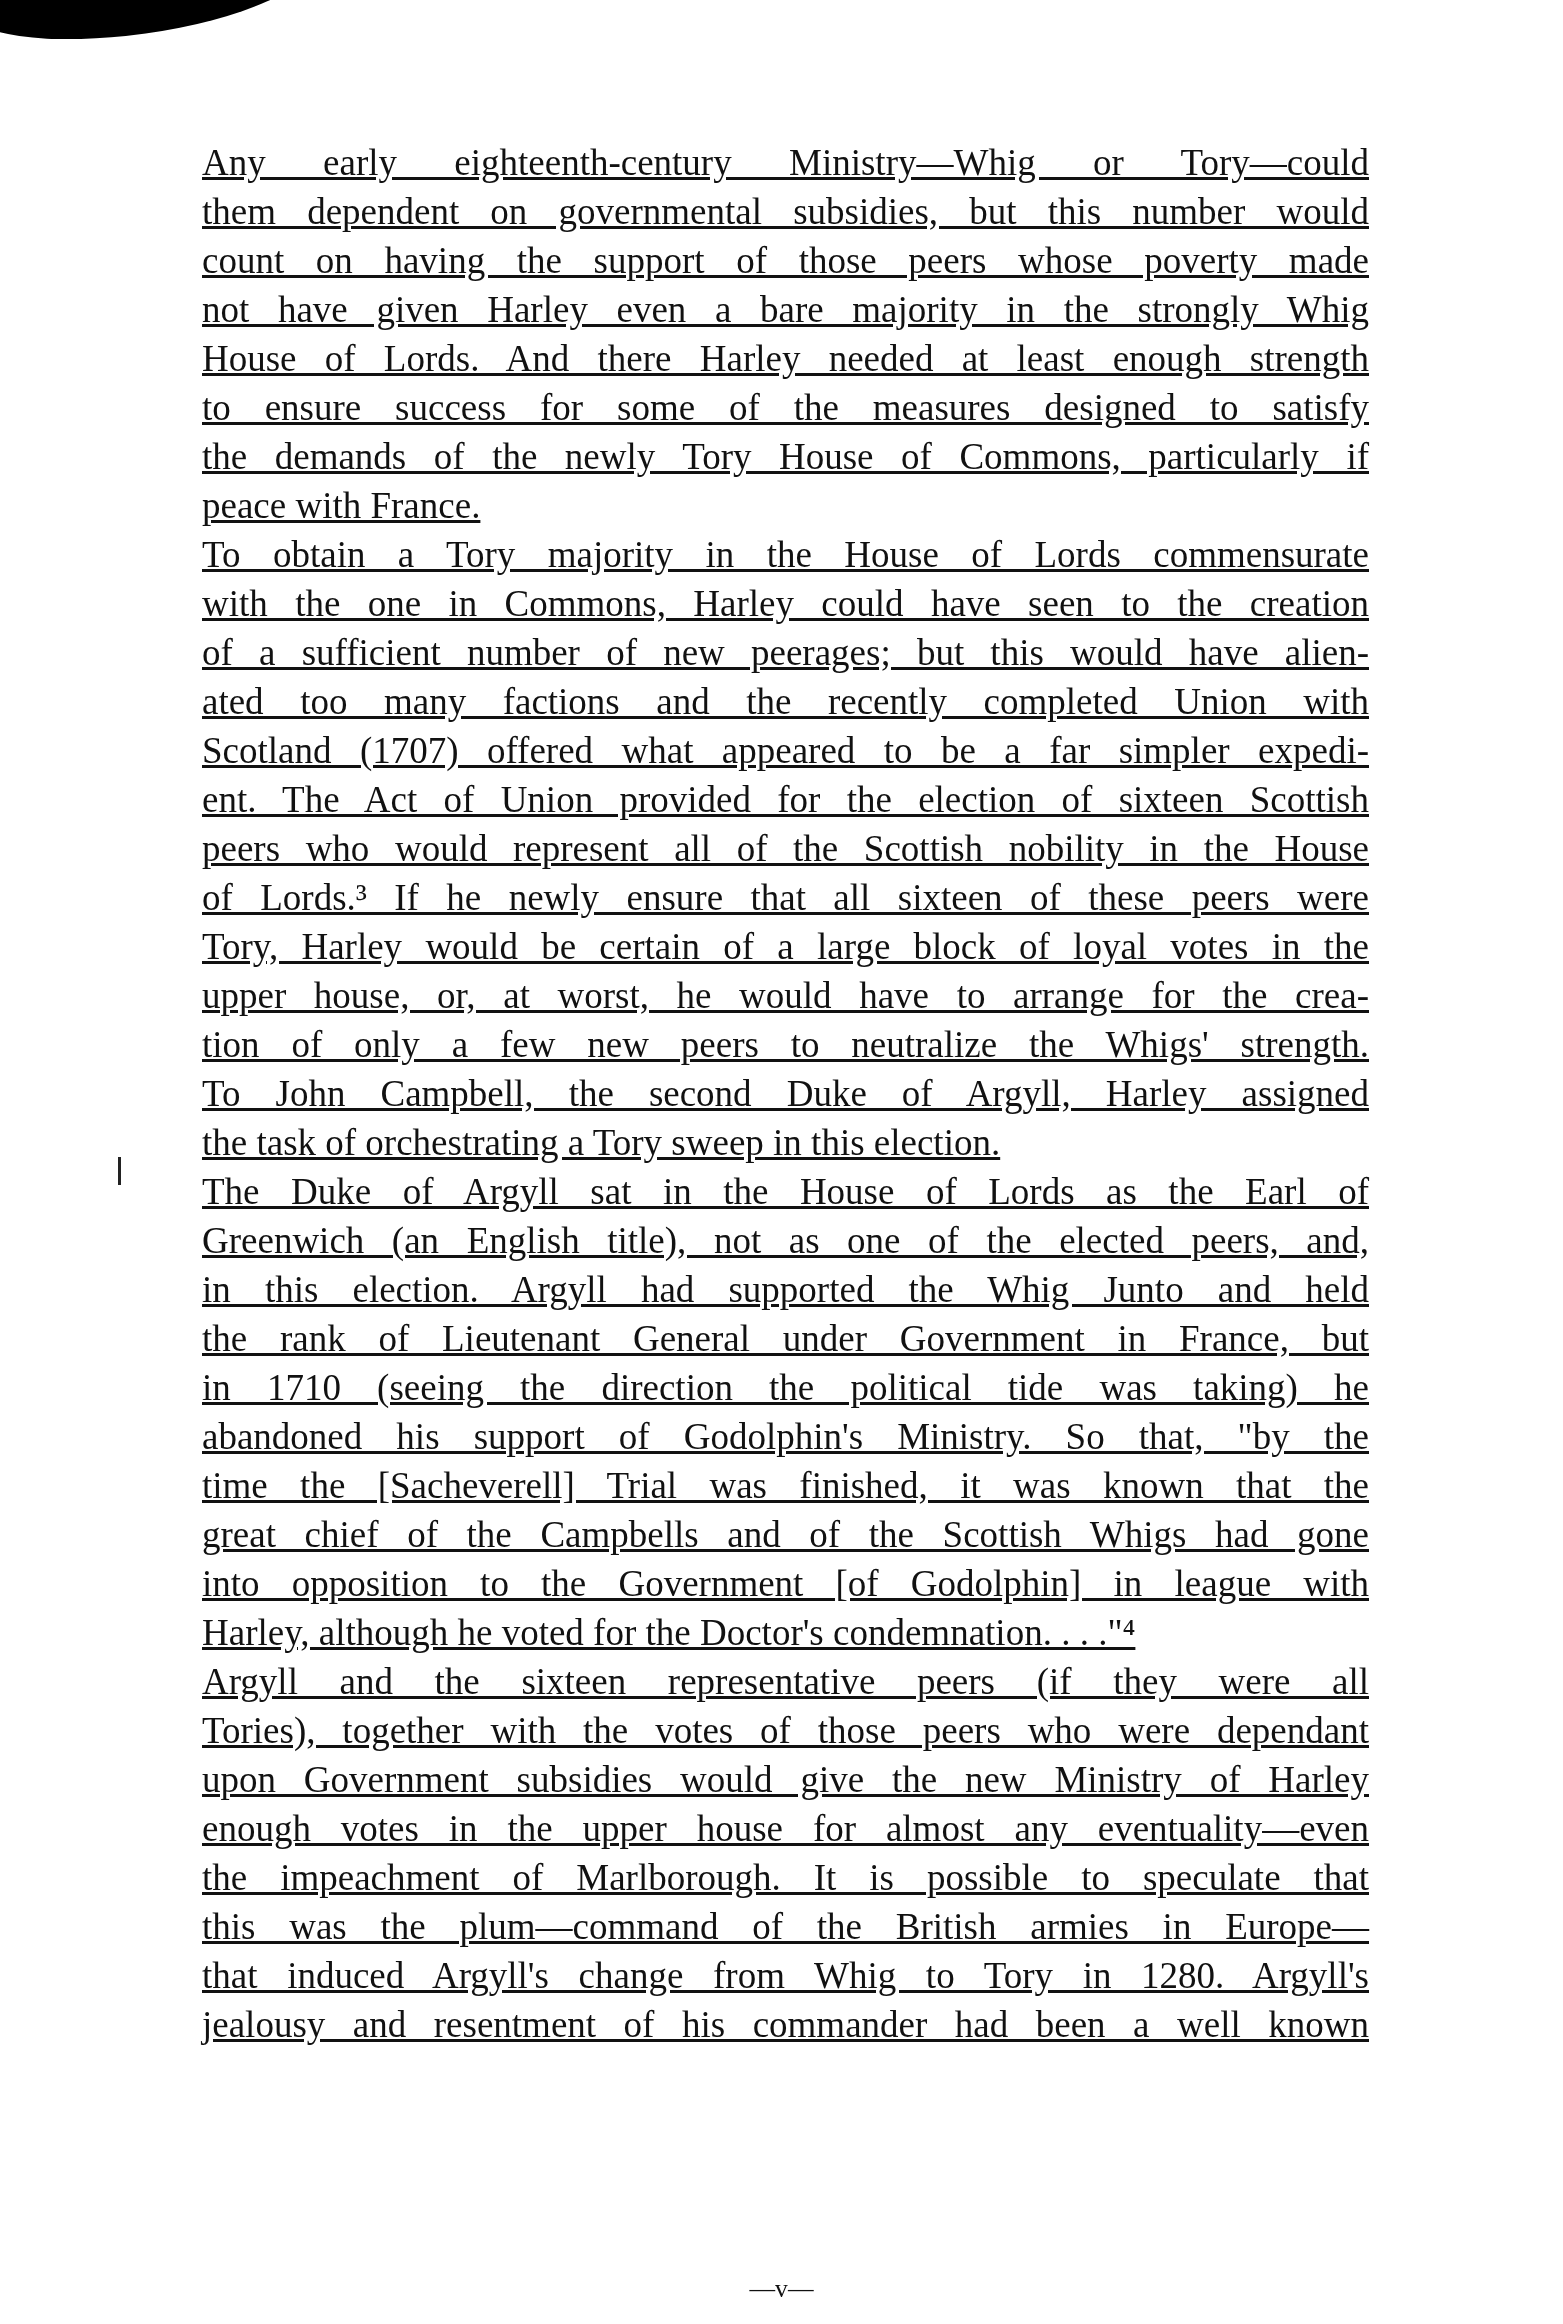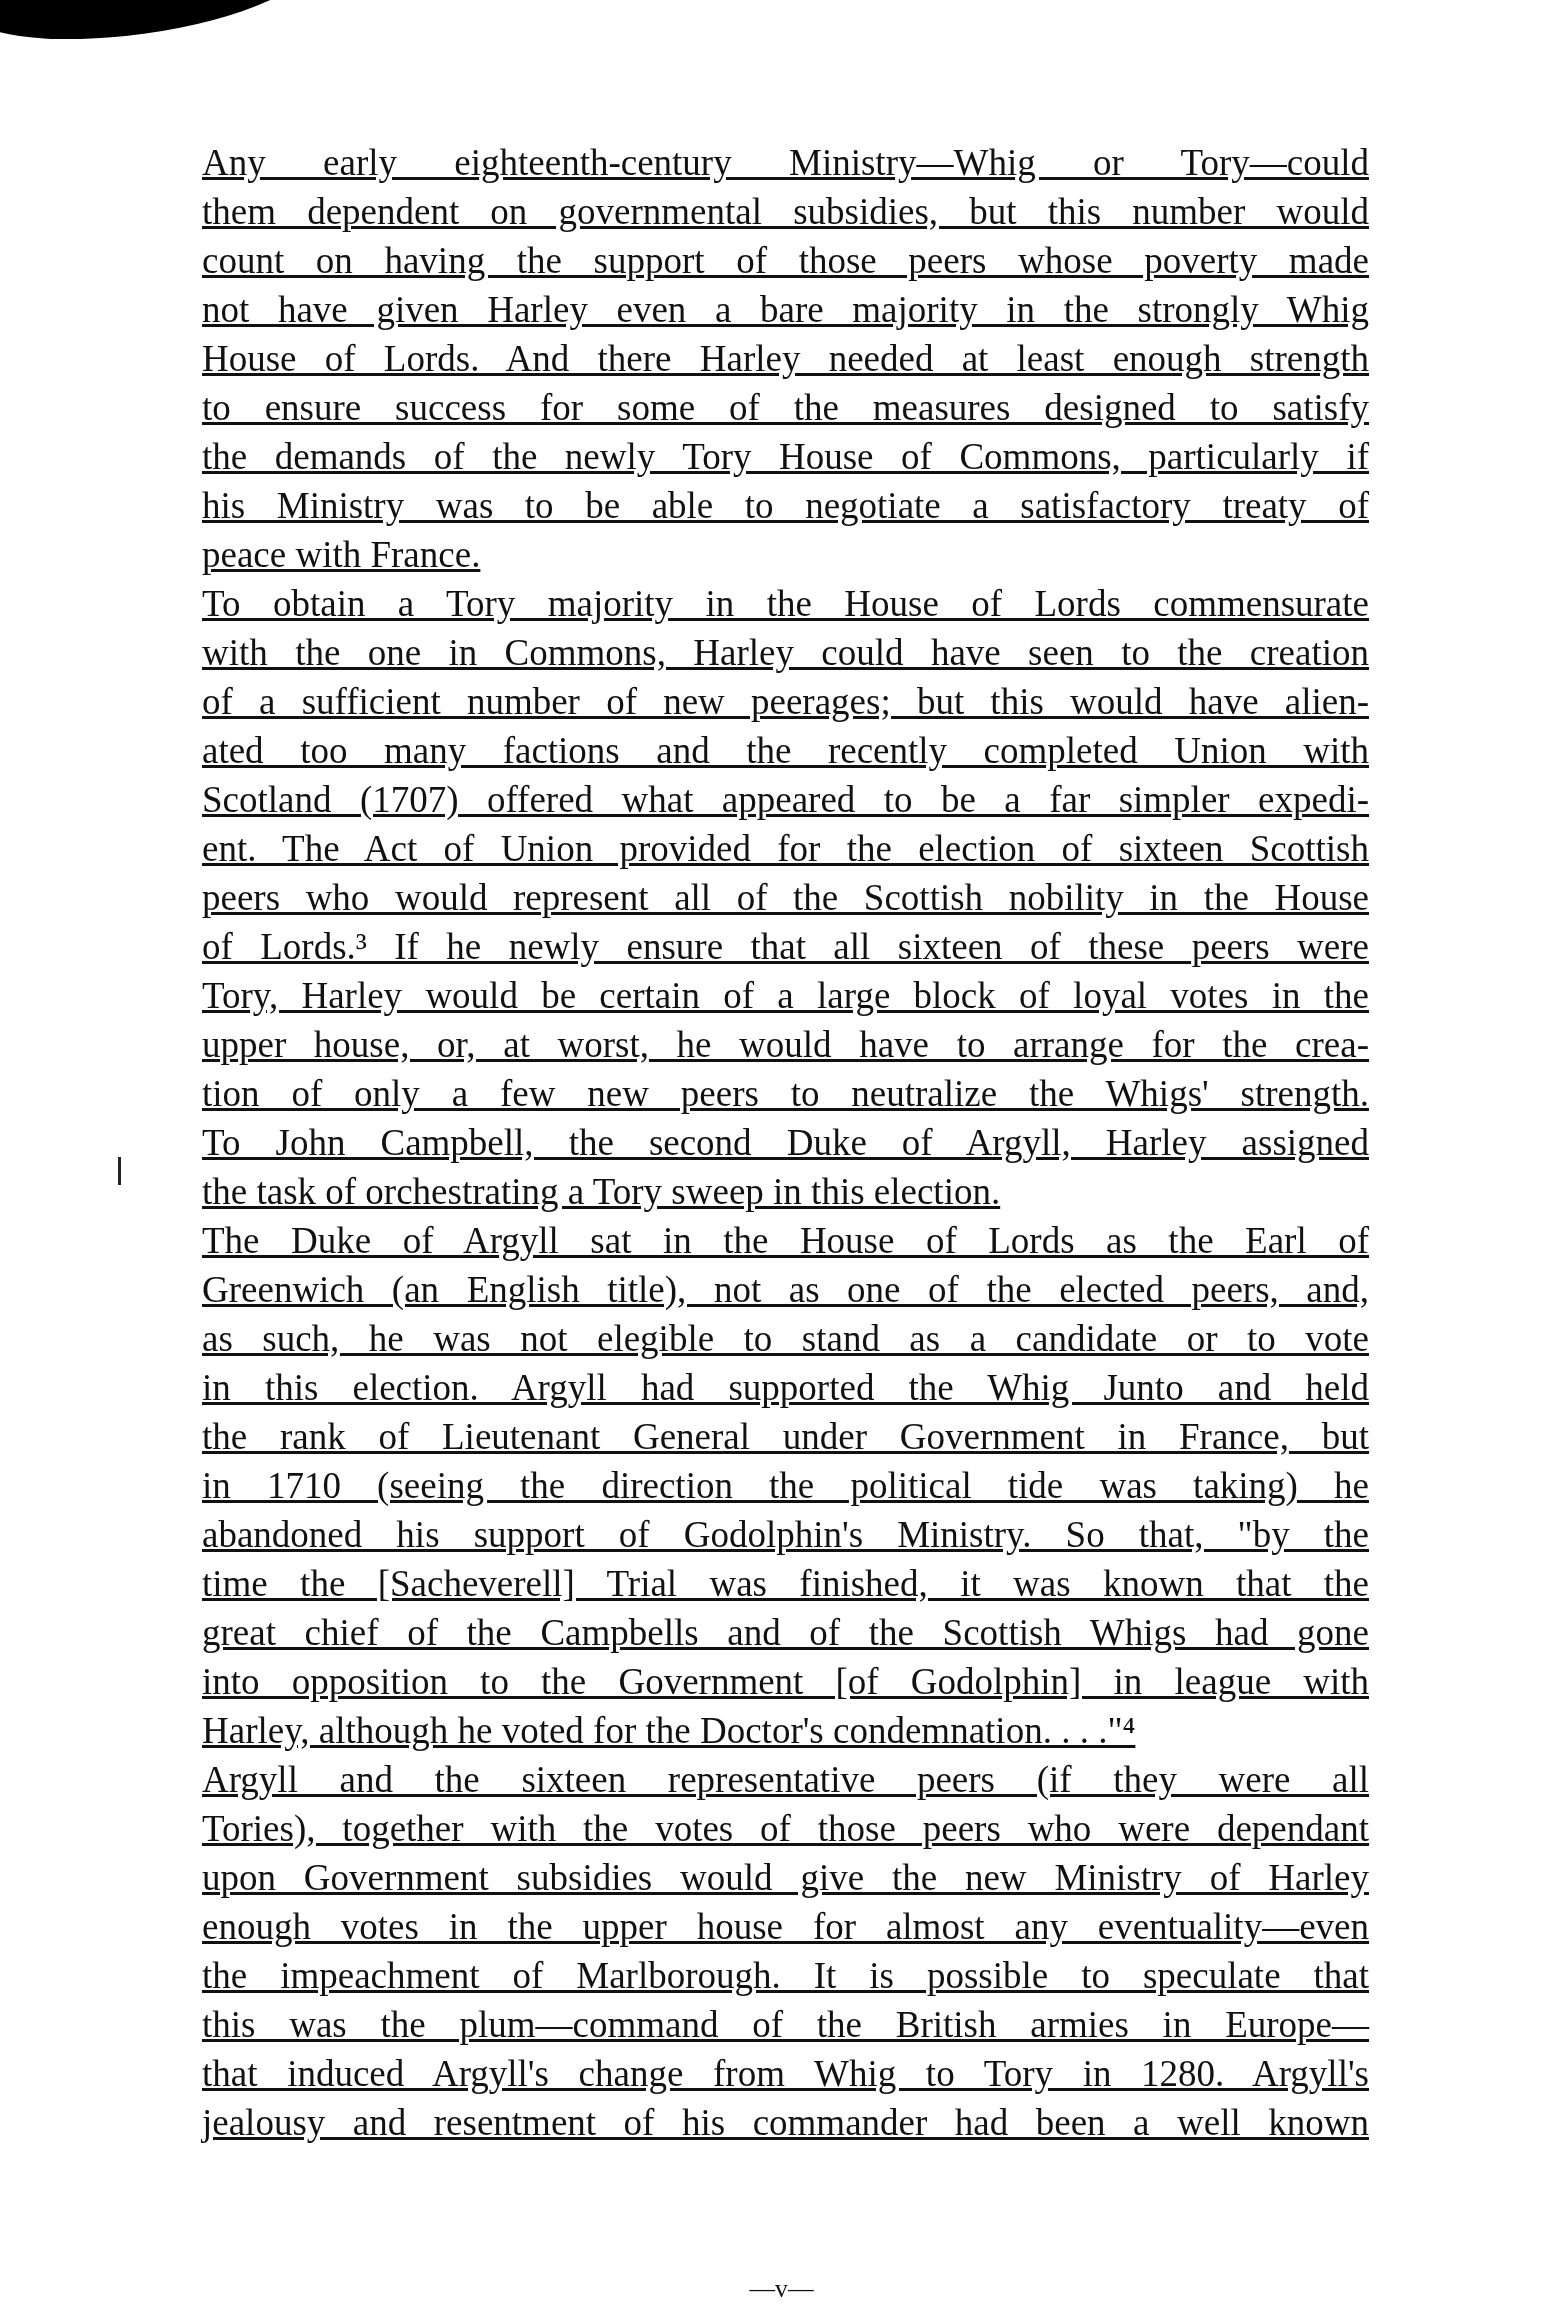--- a/index.html
+++ b/index.html
@@ -20,42 +20,40 @@
 
 <div class="page" id="page">
     <div>
       <div class="line">Any early eighteenth-century Ministry—Whig or Tory—could</div>
       <div class="line">them dependent on governmental subsidies, but this number would</div>
       <div class="line">count on having the support of those peers whose poverty made</div>
       <div class="line">not have given Harley even a bare majority in the strongly Whig</div>
       <div class="line">House of Lords. And there Harley needed at least enough strength</div>
       <div class="line">to ensure success for some of the measures designed to satisfy</div>
       <div class="line">the demands of the newly Tory House of Commons, particularly if</div>
-      <div class="line">his Ministry was to be able to negotiate a satisfactory treaty of</div>
       <div class="line last">peace with France.</div>
     </div>
     <div>
       <div class="line">To obtain a Tory majority in the House of Lords commensurate</div>
       <div class="line">with the one in Commons, Harley could have seen to the creation</div>
       <div class="line">of a sufficient number of new peerages; but this would have alien-</div>
       <div class="line">ated too many factions and the recently completed Union with</div>
       <div class="line">Scotland (1707) offered what appeared to be a far simpler expedi-</div>
       <div class="line">ent. The Act of Union provided for the election of sixteen Scottish</div>
       <div class="line">peers who would represent all of the Scottish nobility in the House</div>
       <div class="line">of Lords.³ If he newly ensure that all sixteen of these peers were</div>
       <div class="line">Tory, Harley would be certain of a large block of loyal votes in the</div>
       <div class="line">upper house, or, at worst, he would have to arrange for the crea-</div>
       <div class="line">tion of only a few new peers to neutralize the Whigs' strength.</div>
       <div class="line">To John Campbell, the second Duke of Argyll, Harley assigned</div>
       <div class="line last">the task of orchestrating a Tory sweep in this election.</div>
     </div>
     <div>
       <div class="line">The Duke of Argyll sat in the House of Lords as the Earl of</div>
       <div class="line">Greenwich (an English title), not as one of the elected peers, and,</div>
-      <div class="line">as such, he was not elegible to stand as a candidate or to vote</div>
       <div class="line">in this election. Argyll had supported the Whig Junto and held</div>
       <div class="line">the rank of Lieutenant General under Government in France, but</div>
       <div class="line">in 1710 (seeing the direction the political tide was taking) he</div>
       <div class="line">abandoned his support of Godolphin's Ministry. So that, "by the</div>
       <div class="line">time the [Sacheverell] Trial was finished, it was known that the</div>
       <div class="line">great chief of the Campbells and of the Scottish Whigs had gone</div>
       <div class="line">into opposition to the Government [of Godolphin] in league with</div>
       <div class="line last">Harley, although he voted for the Doctor's condemnation. . . ."⁴</div>
     </div>
     <div>

